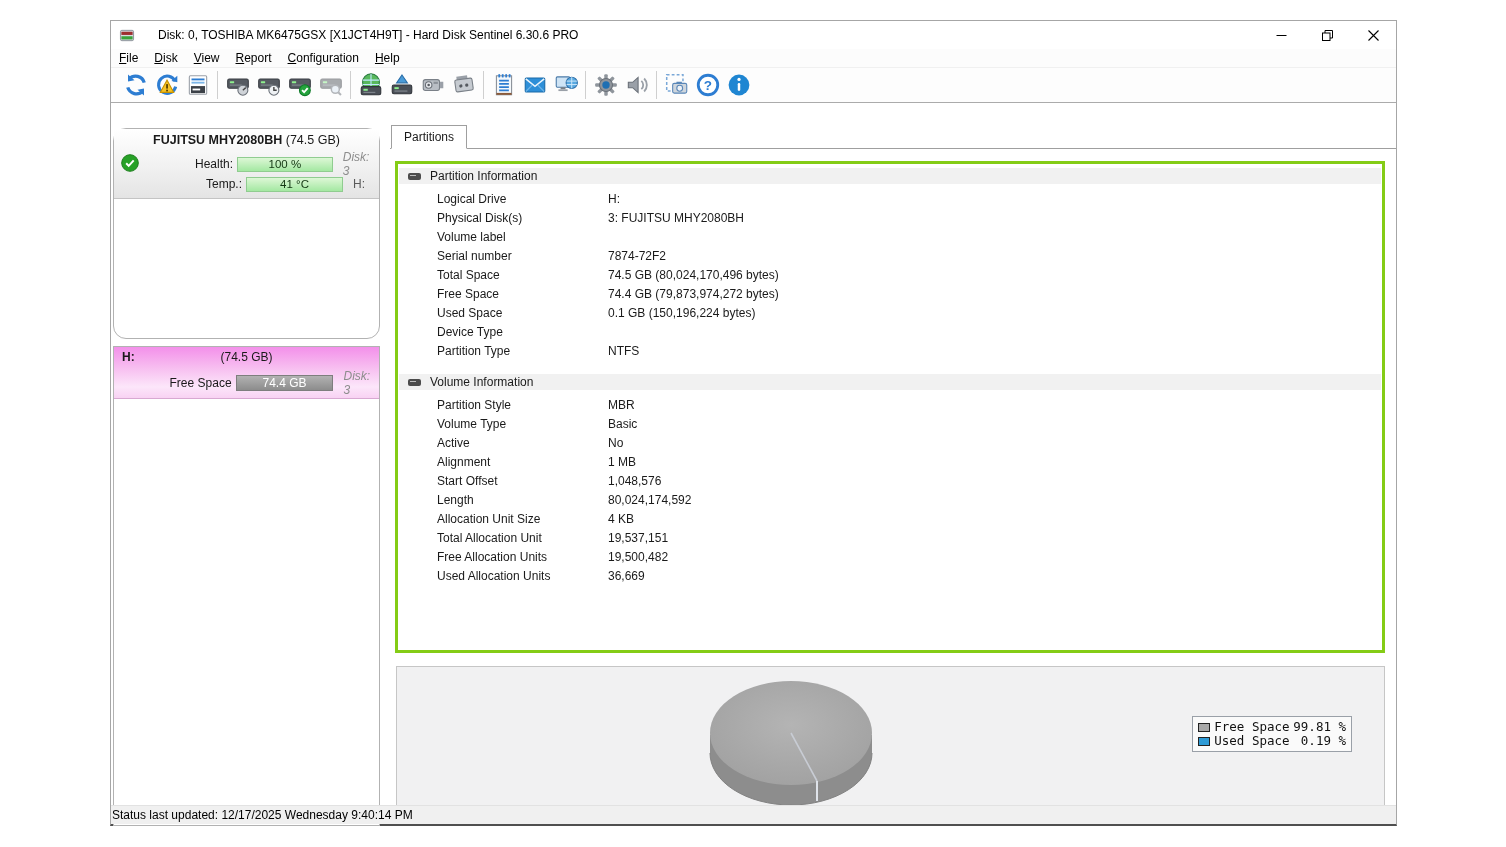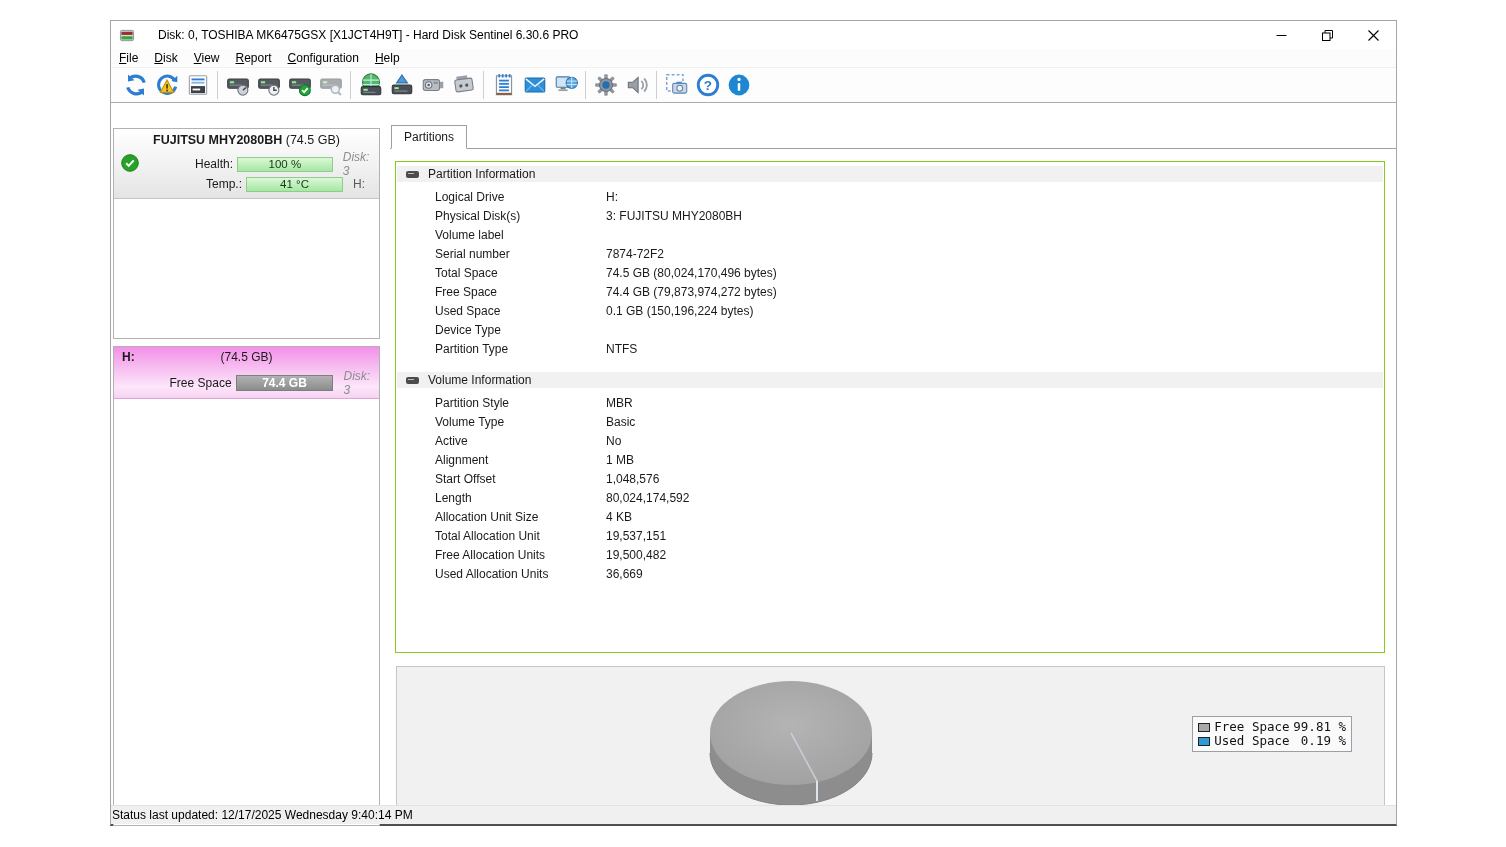--- a/index.html
+++ b/index.html
@@ -25,43 +25,43 @@
   .ul { text-decoration:underline; }
   
   .toolbar { position:absolute; left:0; top:47px; right:0; height:35px; background:#fdfdfd; display:flex; align-items:center; border-bottom:1px solid #ababab; padding-left:5px; }
   .tgroup { display:flex; align-items:center; padding:0 4px; border-right:1px solid #cfcfcf; height:28px; }
   .tgroup:last-child { border-right:none; }
   .tbtn { width:31px; height:29px; display:flex; align-items:center; justify-content:center; }
   .tbtn svg { width:26px; height:26px; }
   
   .sidebar { position:absolute; left:0; top:82px; width:279px; bottom:19px; background:#fff; }
   .panel-box { position:absolute; left:2px; width:267px; background:#fff; border:1px solid #b2b2b2; }
-  .disk-list { top:25px; height:211px; }
+  .disk-list { top:25px; height:211px;border-radius:13px; }
   .part-list { top:243px; height:480px; }
   .disk-card { height:70px; border-bottom:1px solid #c4c4c4; background:linear-gradient(180deg,#ffffff 0%,#f1f1f1 55%,#e4e4e4 100%); position:relative; }
   .card-title { text-align:center; padding-top:4px; font-size:12.5px; }
   .card-title b { font-weight:bold; }
   .card-row { position:absolute; left:0; right:0; height:20px; display:flex; align-items:center; }
   .row-health { top:25px; } .row-temp { top:45px;padding-left:8px; }
   .status-ico { position:absolute; left:7px; top:25px; width:18px; height:18px; }
   .lbl-col { width:82px; text-align:right; padding-right:4px; margin-left:42px; }
   .bar { width:97px; height:15px; border:1px solid #90cc90; background:linear-gradient(180deg,#ddf7d6,#a4e8a2); text-align:center; font-size:11.5px; line-height:13px; color:#143814; }
   .side-note { margin-left:10px; color:#8d8d8d; font-style:italic; }
   .side-drive { margin-left:10px; color:#5a5a5a; }
   .part-card { height:52px; border-bottom:1px solid #d8a8d2; background:linear-gradient(180deg,#f390ea 0%,#f7bdf0 40%,#fce6fa 78%,#f8d2f3 100%); position:relative; }
   .part-title { position:relative; height:20px; padding-top:3px; }
   .part-drive { position:absolute; left:8px; font-weight:bold; }
   .part-size { display:block; text-align:center; }
   .part-row { position:absolute; top:26px; left:0; right:0; height:20px; display:flex; align-items:center; }
-  .freebar { width:101px; height:16px; border:1px solid #7e7e7e; background:linear-gradient(180deg,#b2b2b2,#8c8c8c); text-align:center; font-size:12px; font-weight:bold; line-height:15px; color:#ffffff; }
+  .freebar { width:101px; height:16px; border:1px solid #7e7e7e; background:linear-gradient(180deg,#b2b2b2,#8c8c8c); text-align:center; font-size:12px; font-weight:normal; line-height:15px; color:#ffffff; }
   
   .main { position:absolute; left:279px; top:82px; right:0; bottom:19px; background:#fff; }
   .tabstrip { position:absolute; left:0; top:23px; right:0; height:23px; border-bottom:1px solid #9f9f9f; }
   .tab { position:absolute; left:1px; bottom:-1px; height:24px; padding:0 12px; background:#fff; border:1px solid #9f9f9f; border-bottom:1px solid #fff; line-height:22px; }
-  .info-box { position:absolute; left:5px; top:58px; width:990px; height:492px; border:1px solid #84cc16; background:#fff; padding-top:4px; overflow:hidden; }
+  .info-box { position:absolute; left:5px; top:58px; width:990px; height:492px; border:3px solid #84cc16; background:#fff; padding-top:4px; overflow:hidden; }
   .sec-head { height:16px; background:#f1f1f1; display:flex; align-items:center; margin:0 1px 5px 1px; padding-left:9px; }
   .sec-head .txt { margin-left:9px; }
   .mini-disk { width:13px; height:7px; background:#4c4c4c; border-radius:2px; position:relative; }
   .mini-disk:after { content:""; position:absolute; left:2px; top:2px; width:6px; height:1px; background:#bdbdbd; }
   .irow { height:19px; display:flex; align-items:center; }
   .irow .lbl { width:210px; padding-left:39px; }
   .irow .val { flex:1; }
   .sec-gap { height:14px; }
   
   .pie-box { position:absolute; left:6px; top:563px; width:989px; height:155px; border:1px solid #c6c6c6; background:#f1f1f2; }

